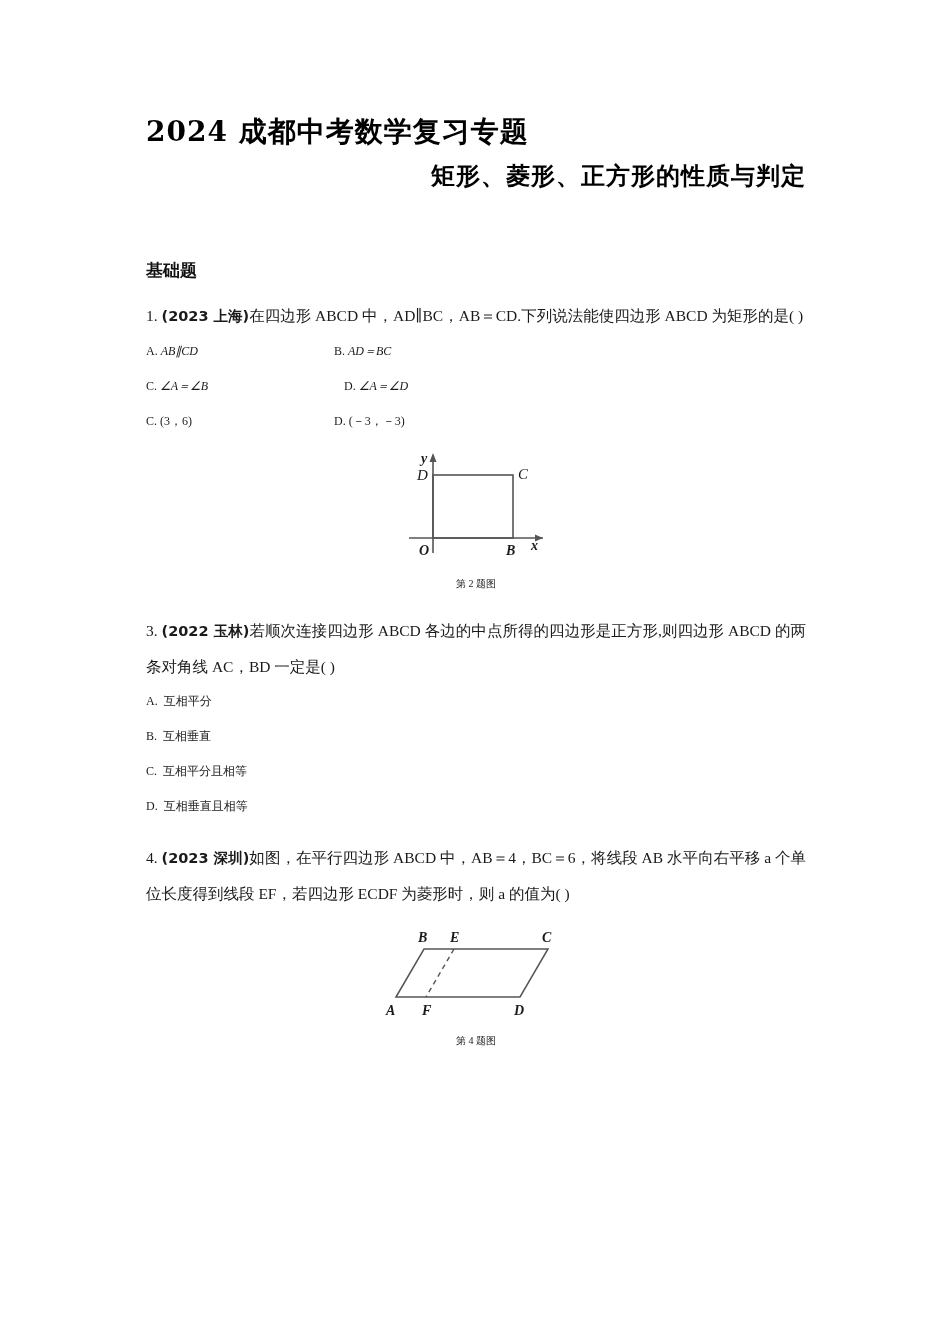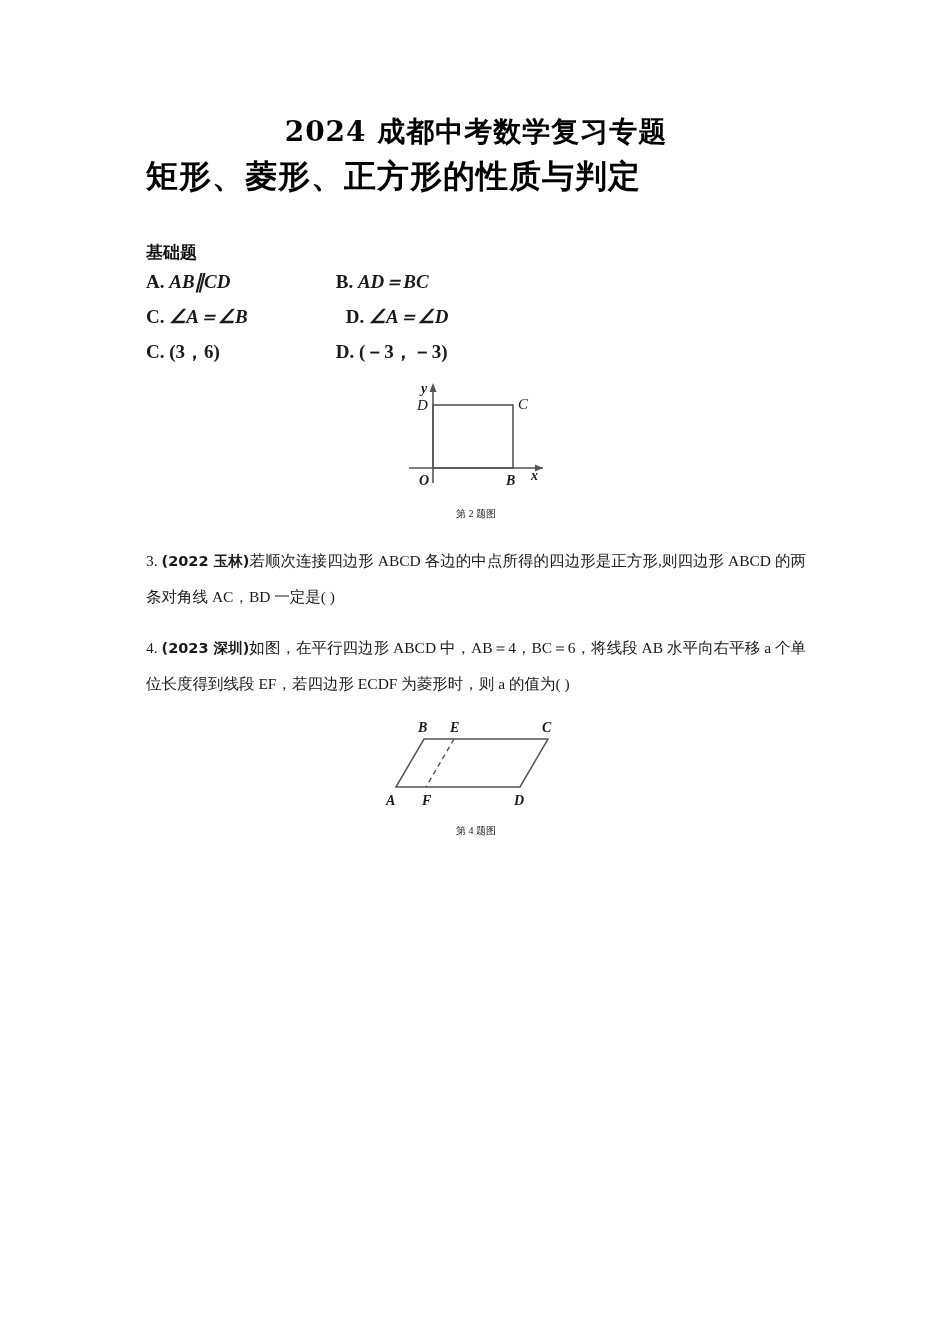--- a/index.html
+++ b/index.html
@@ -17,68 +17,67 @@
   }
   .page {
     position: absolute;
     left: 146px;
     top: 0;
     width: 660px;
   }
 
   
   .doc-title {
-    text-align: center;
+    text-align: left;
     font-family: "DejaVu Serif", "Liberation Serif", serif;
     font-weight: bold;
     font-size: 28px;
     line-height: 40px;
     letter-spacing: 1px;
     margin-top: 112px;
     color: #000;
   }
   .doc-title-line2 {
-    text-align: left;
+    text-align: right;
     font-family: "DejaVu Serif", "Liberation Serif", serif;
     font-weight: bold;
-    font-size: 32px;
+    font-size: 24px;
     line-height: 40px;
     letter-spacing: 1px;
     margin-top: 4px;
     color: #000;
   }
 
   
   .section-head {
     font-family: "DejaVu Sans", "Liberation Sans", sans-serif;
     font-weight: bold;
     font-size: 17px;
     line-height: 24px;
-    margin-top: 44px;
+    margin-top: 62px;
     color: #111;
   }
 
   
   .question {
     font-size: 15.5px;
     line-height: 35px;
     text-align: justify;
     color: #1a1a1a;
   }
   .q-stem { margin-top: 16px; }
   .src { font-family: "DejaVu Sans", "Liberation Sans", sans-serif; font-weight: bold; font-size: 14.5px; }
   .ital { font-style: italic; font-family: "Liberation Serif", serif; }
 
   
   .opts {
-    font-size: 19px;
+    font-size: 12px;
     line-height: 35px;
     position: relative;
     white-space: nowrap;
-    font-weight: bold;
   }
   .opt { display: inline-block; }
   .opts-stack .opt { display: block; }
 
   
   .figure {
     text-align: center;
     margin-top: 6px;
   }
   .fig-caption {
@@ -93,20 +92,24 @@
 </head>
 <body>
 
 <div class="page">
 
   <div class="doc-title">2024 成都中考数学复习专题</div>
   <div class="doc-title-line2">矩形、菱形、正方形的性质与判定</div>
 
   <div class="section-head">基础题</div>
 
+  <div class="question q-stem">
+    <span>1.</span>
+    <span class="src">(2023 上海)</span><span>在四边形 ABCD 中，AD∥BC，AB＝CD.下列说法能使四边形 ABCD 为矩形的是(      )</span>
+  </div>
   <div class="opts">
     <span class="opt" style="width:185px"><span>A.</span> <span class="ital">AB∥CD</span></span>
     <span class="opt"><span>B.</span> <span class="ital">AD＝BC</span></span>
   </div>
   <div class="opts">
     <span class="opt" style="width:195px"><span>C.</span> <span class="ital">∠A＝∠B</span></span>
     <span class="opt"><span>D.</span> <span class="ital">∠A＝∠D</span></span>
   </div>
 
   <div class="opts">
@@ -132,20 +135,26 @@
       <text x="30" y="18" font-family="Liberation Serif, serif" font-style="italic" font-weight="bold" font-size="14" fill="#1a1a1a">y</text>
       <text x="140" y="105" font-family="Liberation Serif, serif" font-style="italic" font-weight="bold" font-size="14" fill="#1a1a1a">x</text>
     </svg>
     <div class="fig-caption">第 2 题图</div>
   </div>
 
   <div class="question q-stem">
     <span>3.</span>
     <span class="src">(2022 玉林)</span><span>若顺次连接四边形 ABCD 各边的中点所得的四边形是正方形,则四边形 ABCD 的两条对角线 AC，BD 一定是(      )</span>
   </div>
+  <div class="opts opts-stack">
+    <span class="opt"><span>A.</span>&nbsp; <span>互相平分</span></span>
+    <span class="opt"><span>B.</span>&nbsp; <span>互相垂直</span></span>
+    <span class="opt"><span>C.</span>&nbsp; <span>互相平分且相等</span></span>
+    <span class="opt"><span>D.</span>&nbsp; <span>互相垂直且相等</span></span>
+  </div>
 
   <div class="question q-stem">
     <span>4.</span>
     <span class="src">(2023 深圳)</span><span>如图，在平行四边形 ABCD 中，AB＝4，BC＝6，将线段 AB 水平向右平移 a 个单位长度得到线段 EF，若四边形 ECDF 为菱形时，则 a 的值为(      )</span>
   </div>
 
   <div class="figure">
     <svg width="200" height="105" viewBox="0 0 200 105">
 
       <polygon points="20,80 48,32 172,32 144,80" fill="none" stroke="#555" stroke-width="1.5"></polygon>

